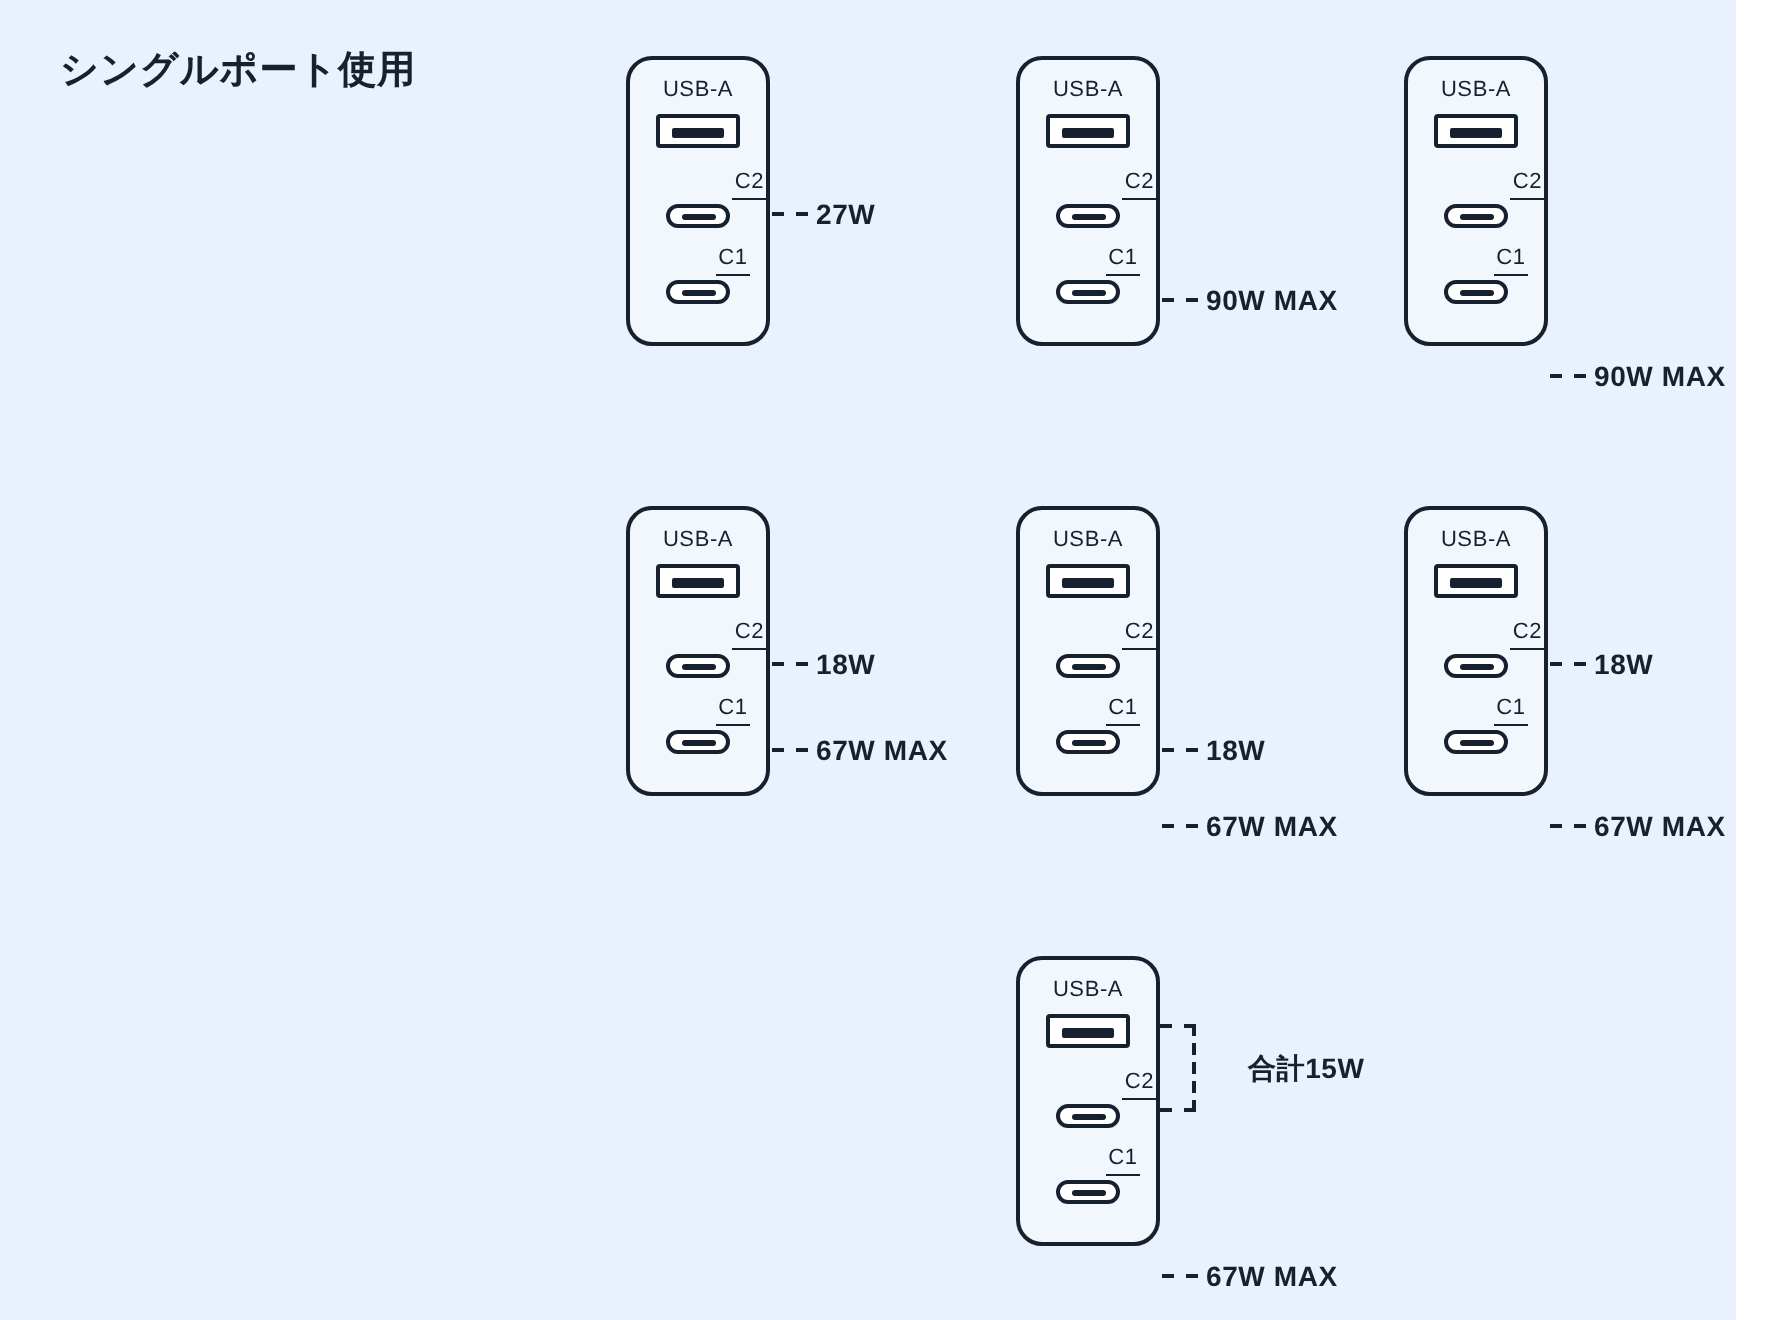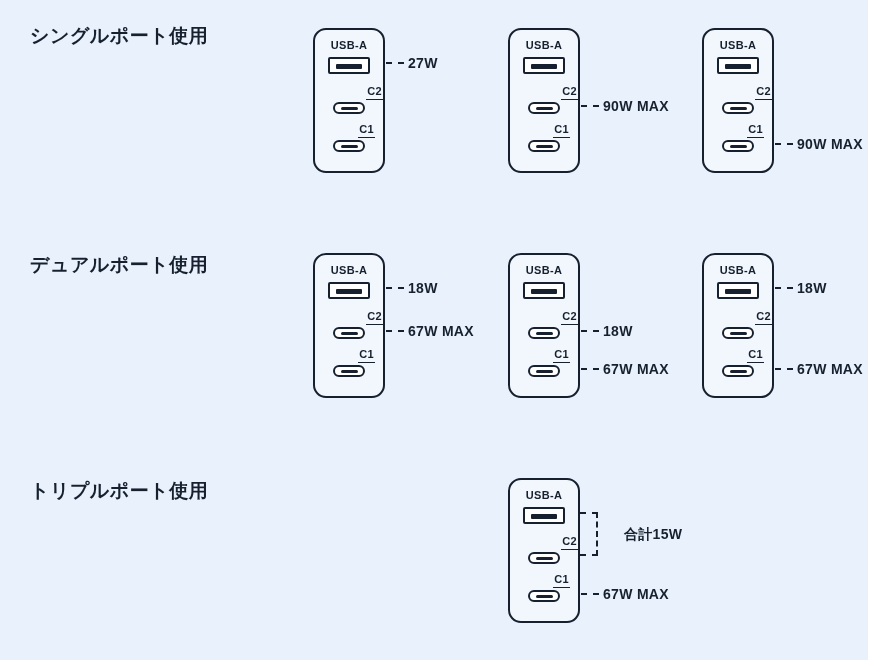--- a/index.html
+++ b/index.html
@@ -31,21 +31,21 @@
   .device{
     position:absolute;
     width:72px;height:145px;
     background:var(--device-fill);
     border:2px solid var(--ink);
     border-radius:13px;
   }
   .plabel{
     position:absolute;left:0;right:0;
     text-align:center;
-    font-size:11px;font-weight:700;
+    font-size:11px;font-weight:400;
     letter-spacing:.3px;
     color:var(--ink);
     line-height:13px;
   }
   .usba-label{top:9px;}
   .c2-label{top:55px;text-align:right;}
   .c1-label{top:93px;padding-left:35px;}
   .ul{
     display:inline-block;
     border-bottom:1.5px solid var(--ink);
@@ -82,20 +82,21 @@
     background:var(--ink);
     border-radius:1.5px;
   }
   
   .annot{
     position:absolute;
     display:flex;align-items:center;
     transform:translateY(-50%);
     gap:4px;
     white-space:nowrap;
+    margin-top:44px;
   }
   .dash{
     width:18px;height:0;
     border-top:2px dashed var(--ink);
   }
   .atext{
     font-size:14px;font-weight:600;
     letter-spacing:.3px;
     color:var(--ink);
   }
@@ -172,21 +173,20 @@
   </div>
   <div class="annot" style="left:581px;top:106px">
     <span class="dash"></span>
     <span class="atext">90W MAX</span>
   </div>
   <div class="annot" style="left:775px;top:144px">
     <span class="dash"></span>
     <span class="atext">90W MAX</span>
   </div>
 
-  <div class="section-title" style="top:254px">デュアルポート使用</div>
 
   <div class="device" style="left:313px;top:253px">
     <div class="plabel usba-label">USB-A</div>
     <div class="usba-port">
         <div class="usba-bar"></div>
       </div>
     <div class="plabel c2-label"><span class="ul">C2</span></div>
     <div class="usbc-port c2-port">
         <div class="usbc-pin"></div>
       </div>
@@ -244,21 +244,20 @@
   </div>
   <div class="annot" style="left:775px;top:288px">
     <span class="dash"></span>
     <span class="atext">18W</span>
   </div>
   <div class="annot" style="left:775px;top:369px">
     <span class="dash"></span>
     <span class="atext">67W MAX</span>
   </div>
 
-  <div class="section-title" style="top:480px">トリプルポート使用</div>
 
   <div class="device" style="left:508px;top:478px">
     <div class="plabel usba-label">USB-A</div>
     <div class="usba-port">
         <div class="usba-bar"></div>
       </div>
     <div class="plabel c2-label"><span class="ul">C2</span></div>
     <div class="usbc-port c2-port">
         <div class="usbc-pin"></div>
       </div>

